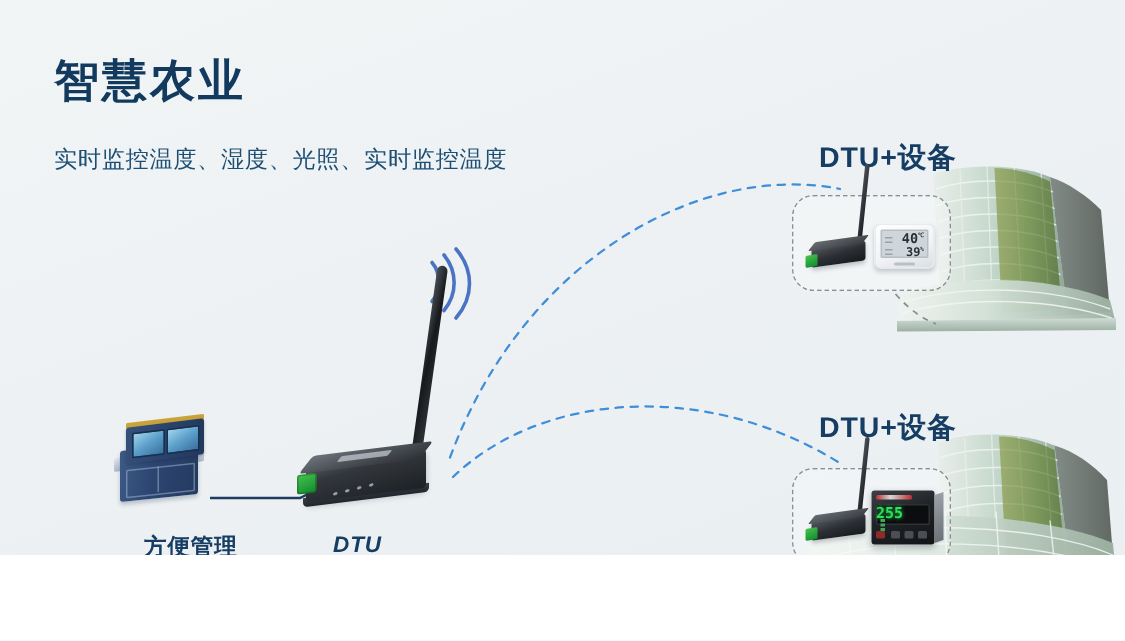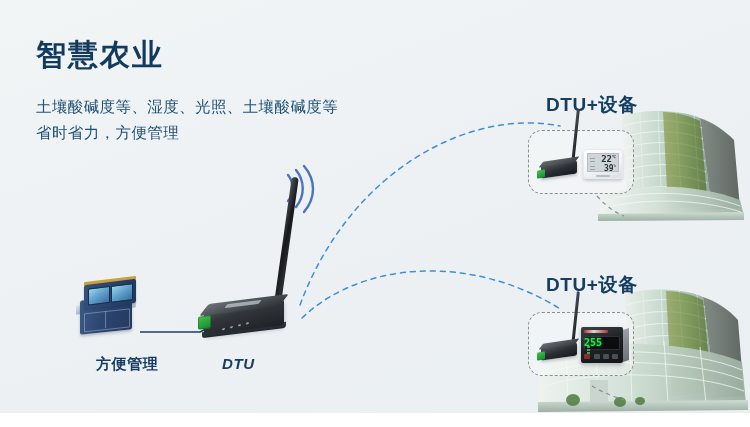--- a/index.html
+++ b/index.html
@@ -8,21 +8,21 @@
   }
   body {
     width: 750px;
     height: 427px;
     overflow: hidden;
     font-family: "Liberation Sans", "DejaVu Sans", sans-serif;
   }
   #stage {
     position: relative;
     width: 750px;
-    height: 413px;
+    height: 370px;
     background: #eef2f4;
     background-image: linear-gradient(160deg, #f2f5f6 0%, #edf1f3 45%, #eaeff1 100%);
     overflow: hidden;
   }
 
   
   .headline {
     position: absolute;
     left: 36px;
     top: 38px;
@@ -383,22 +383,21 @@
     transform: skewY(-18deg);
   }
 </style>
 </head>
 <body>
 
 <div id="stage">
 
   <div class="headline">智慧农业</div>
   <div class="subline">
-    <div>土壤酸碱度等、湿度、光照、土壤酸碱度等</div>
-    <div>省时省力，方便管理</div>
+    <div>实时监控温度、湿度、光照、实时监控温度</div>
   </div>
 
   <svg class="overlay" viewBox="0 0 750 427">
     <defs>
       <linearGradient id="glassG" x1="0" y1="0" x2="1" y2="0">
         <stop offset="0%" stop-color="#e8eeea"></stop>
         <stop offset="32%" stop-color="#cfded4"></stop>
         <stop offset="55%" stop-color="#b9cfc2"></stop>
         <stop offset="100%" stop-color="#8fa796"></stop>
       </linearGradient>
@@ -540,21 +539,21 @@
       <div class="case"></div>
       <div class="top"></div>
       <div class="green"></div>
     </div>
     <div class="lcd-white">
       <div class="screen">
         <div class="tick t1"></div>
           <div class="tick t2"></div>
         <div class="tick t3"></div>
           <div class="tick t4"></div>
-        <div class="val temp"><span>22</span><span class="unit">℃</span></div>
+        <div class="val temp"><span>40</span><span class="unit">℃</span></div>
         <div class="val hum"><span>39</span><span class="unit">%</span></div>
       </div>
       <div class="logo"></div>
     </div>
   </div>
 
   <div class="caption small" style="left:546px; top:272px;">DTU+设备</div>
   <div class="group" style="left:528px; top:312px;">
     <div class="mini-dtu">
       <div class="antenna"></div>

